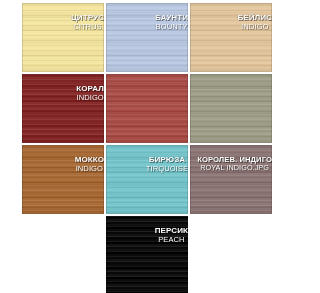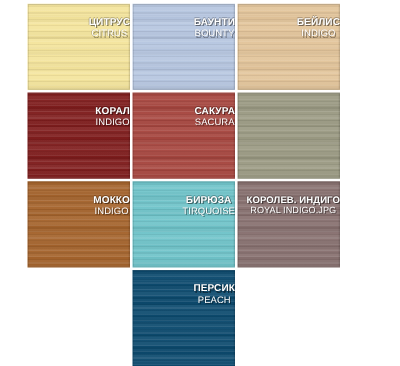--- a/index.html
+++ b/index.html
@@ -153,24 +153,20 @@
       <div class="edge"></div>
       <div class="labels">
         <span class="label-ru">КОРАЛ</span>
         <span class="label-en">INDIGO</span>
       </div>
     </div>
 
     <div class="swatch" style="background-color: rgb(166, 70, 63);">
       <div class="grain"></div>
       <div class="edge"></div>
-      <div class="labels">
-        <span class="label-ru">САКУРА</span>
-        <span class="label-en">SACURA</span>
-      </div>
     </div>
 
 
     <div class="swatch swatch-wide" style="background-color: rgb(155, 154, 131);">
       <div class="grain"></div>
       <div class="edge"></div>
     </div>
 
     <div class="swatch" style="background-color: rgb(164, 99, 44);">
       <div class="grain"></div>
@@ -194,21 +190,21 @@
       <div class="grain"></div>
       <div class="edge"></div>
       <div class="labels">
         <span class="label-ru">КОРОЛЕВ. ИНДИГО</span>
         <span class="label-en">ROYAL INDIGO.JPG</span>
       </div>
     </div>
 
     <div class="swatch empty"></div>
 
-    <div class="swatch" style="background-color: #0c4a6e;">
+    <div class="swatch" style="background-color: #000000;">
       <div class="grain"></div>
       <div class="edge"></div>
       <div class="labels">
         <span class="label-ru">ПЕРСИК</span>
         <span class="label-en">PEACH</span>
       </div>
     </div>
 
   </div>
 </div>

